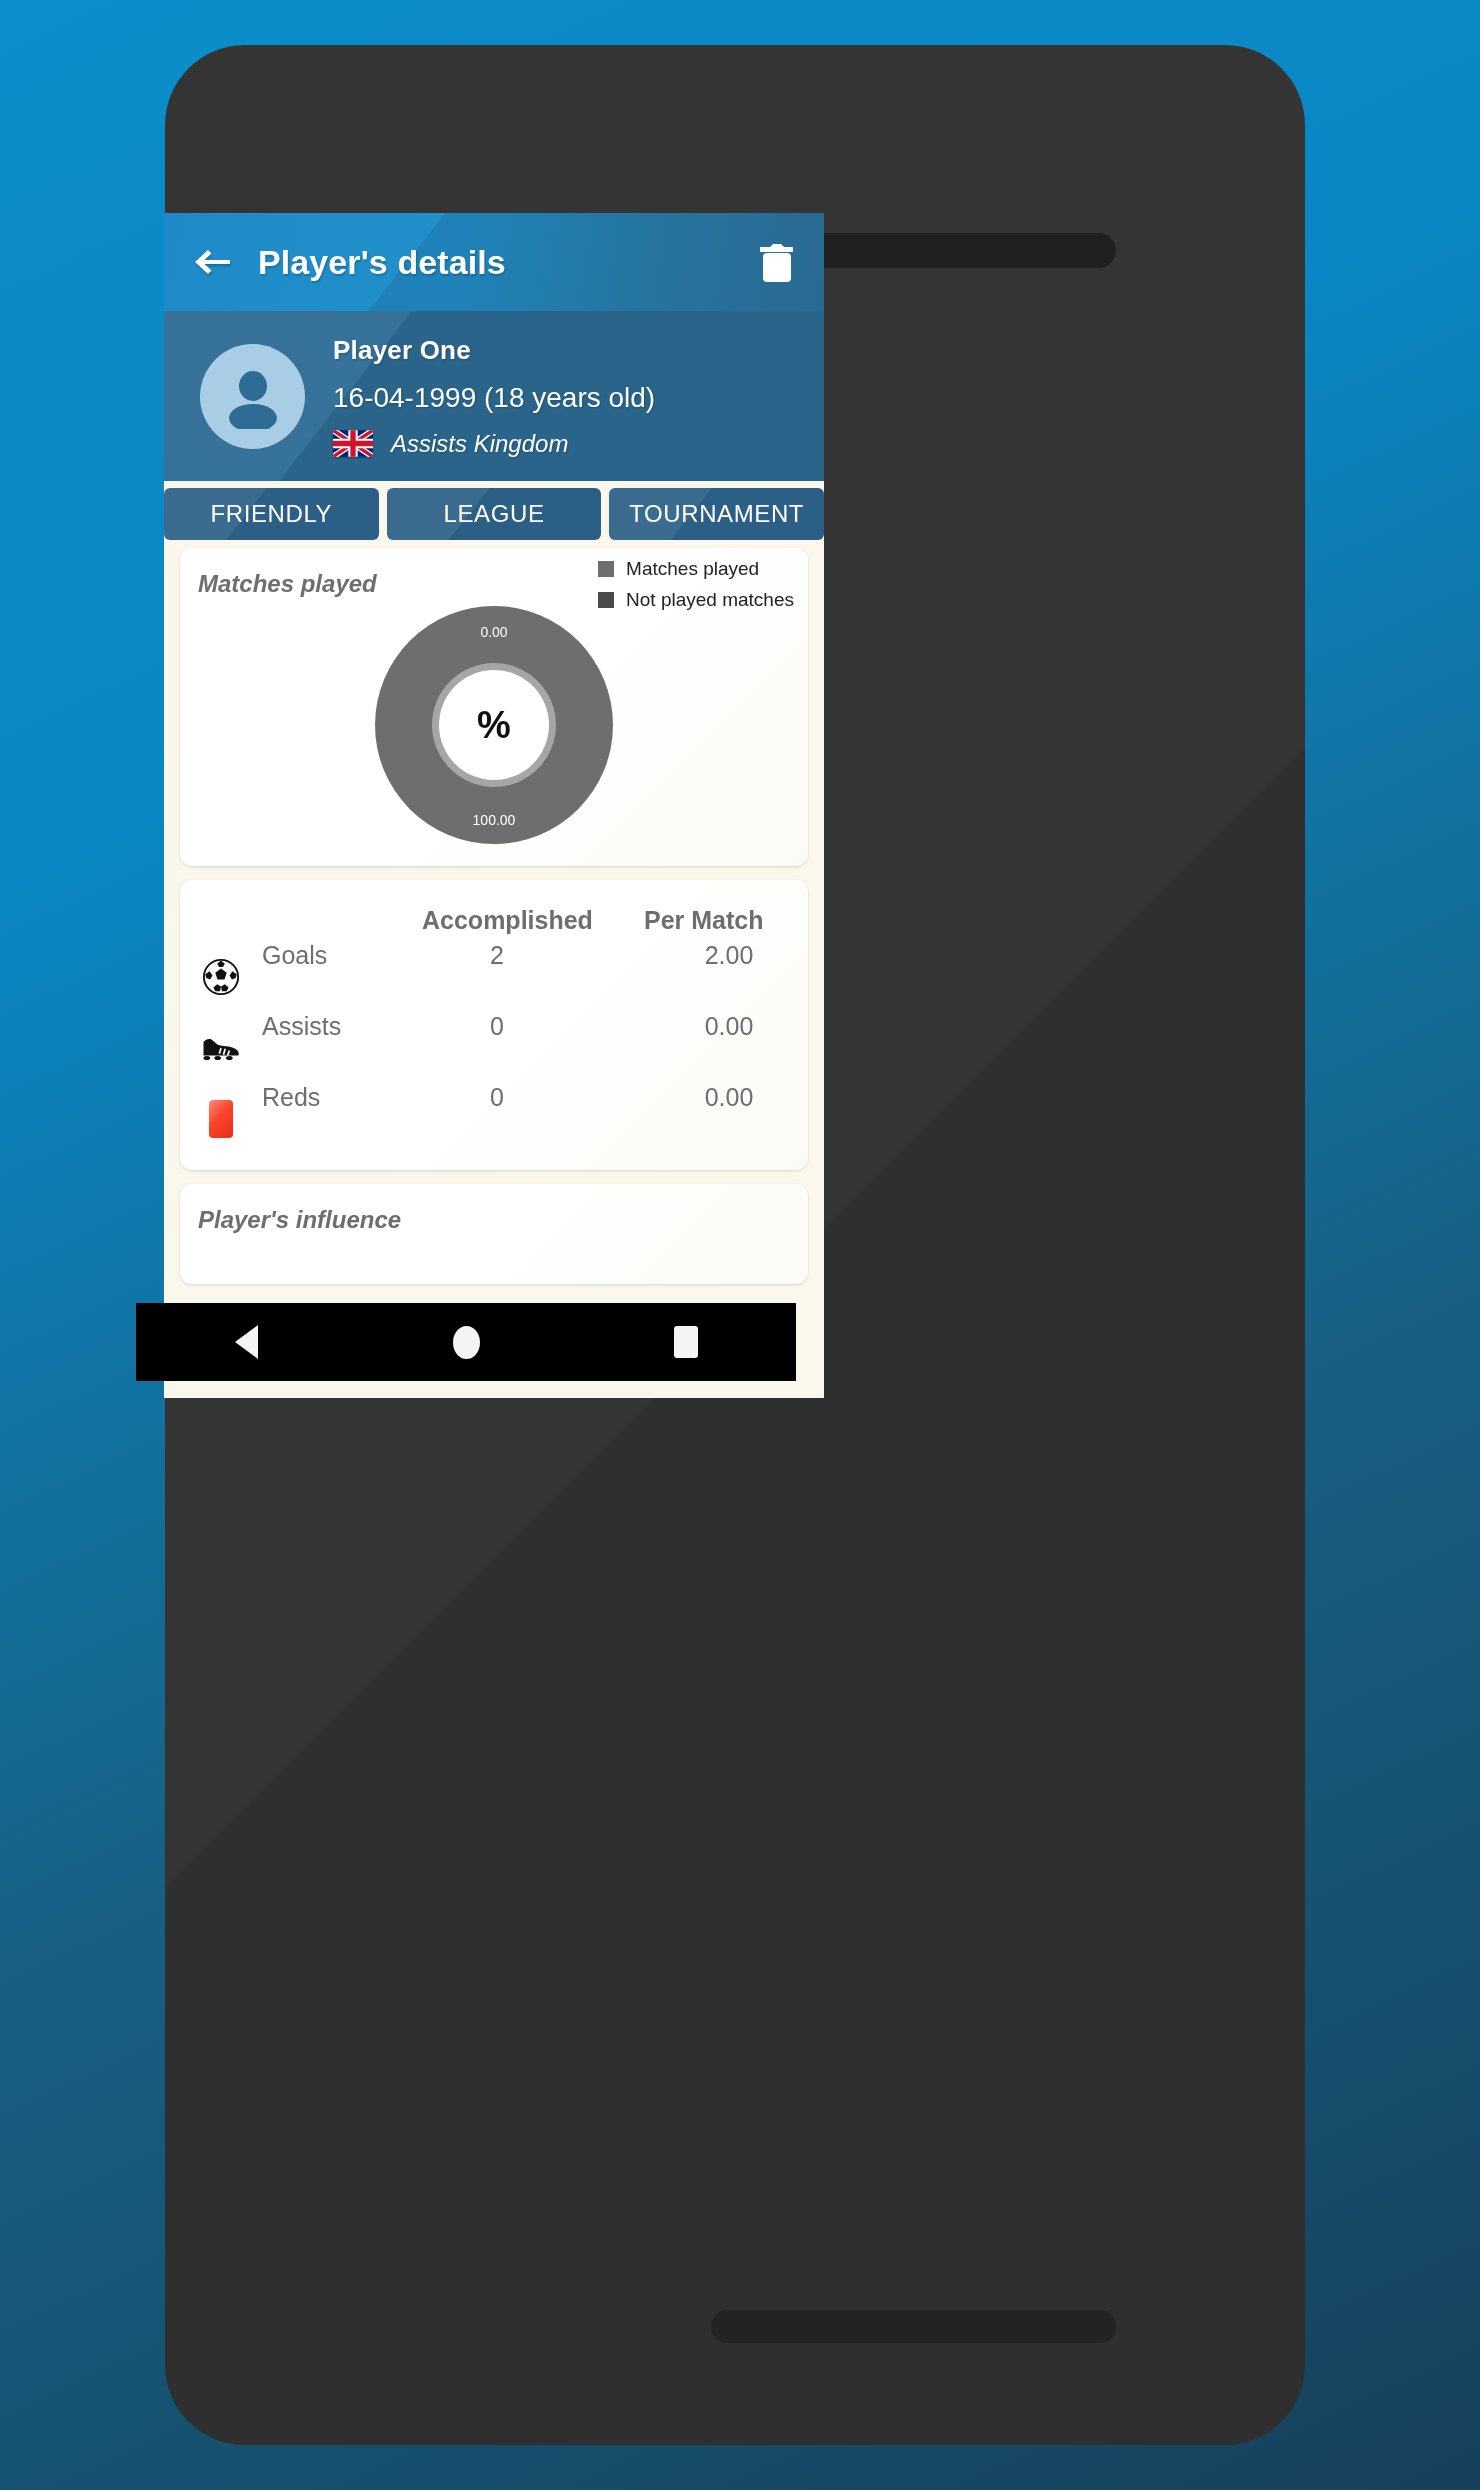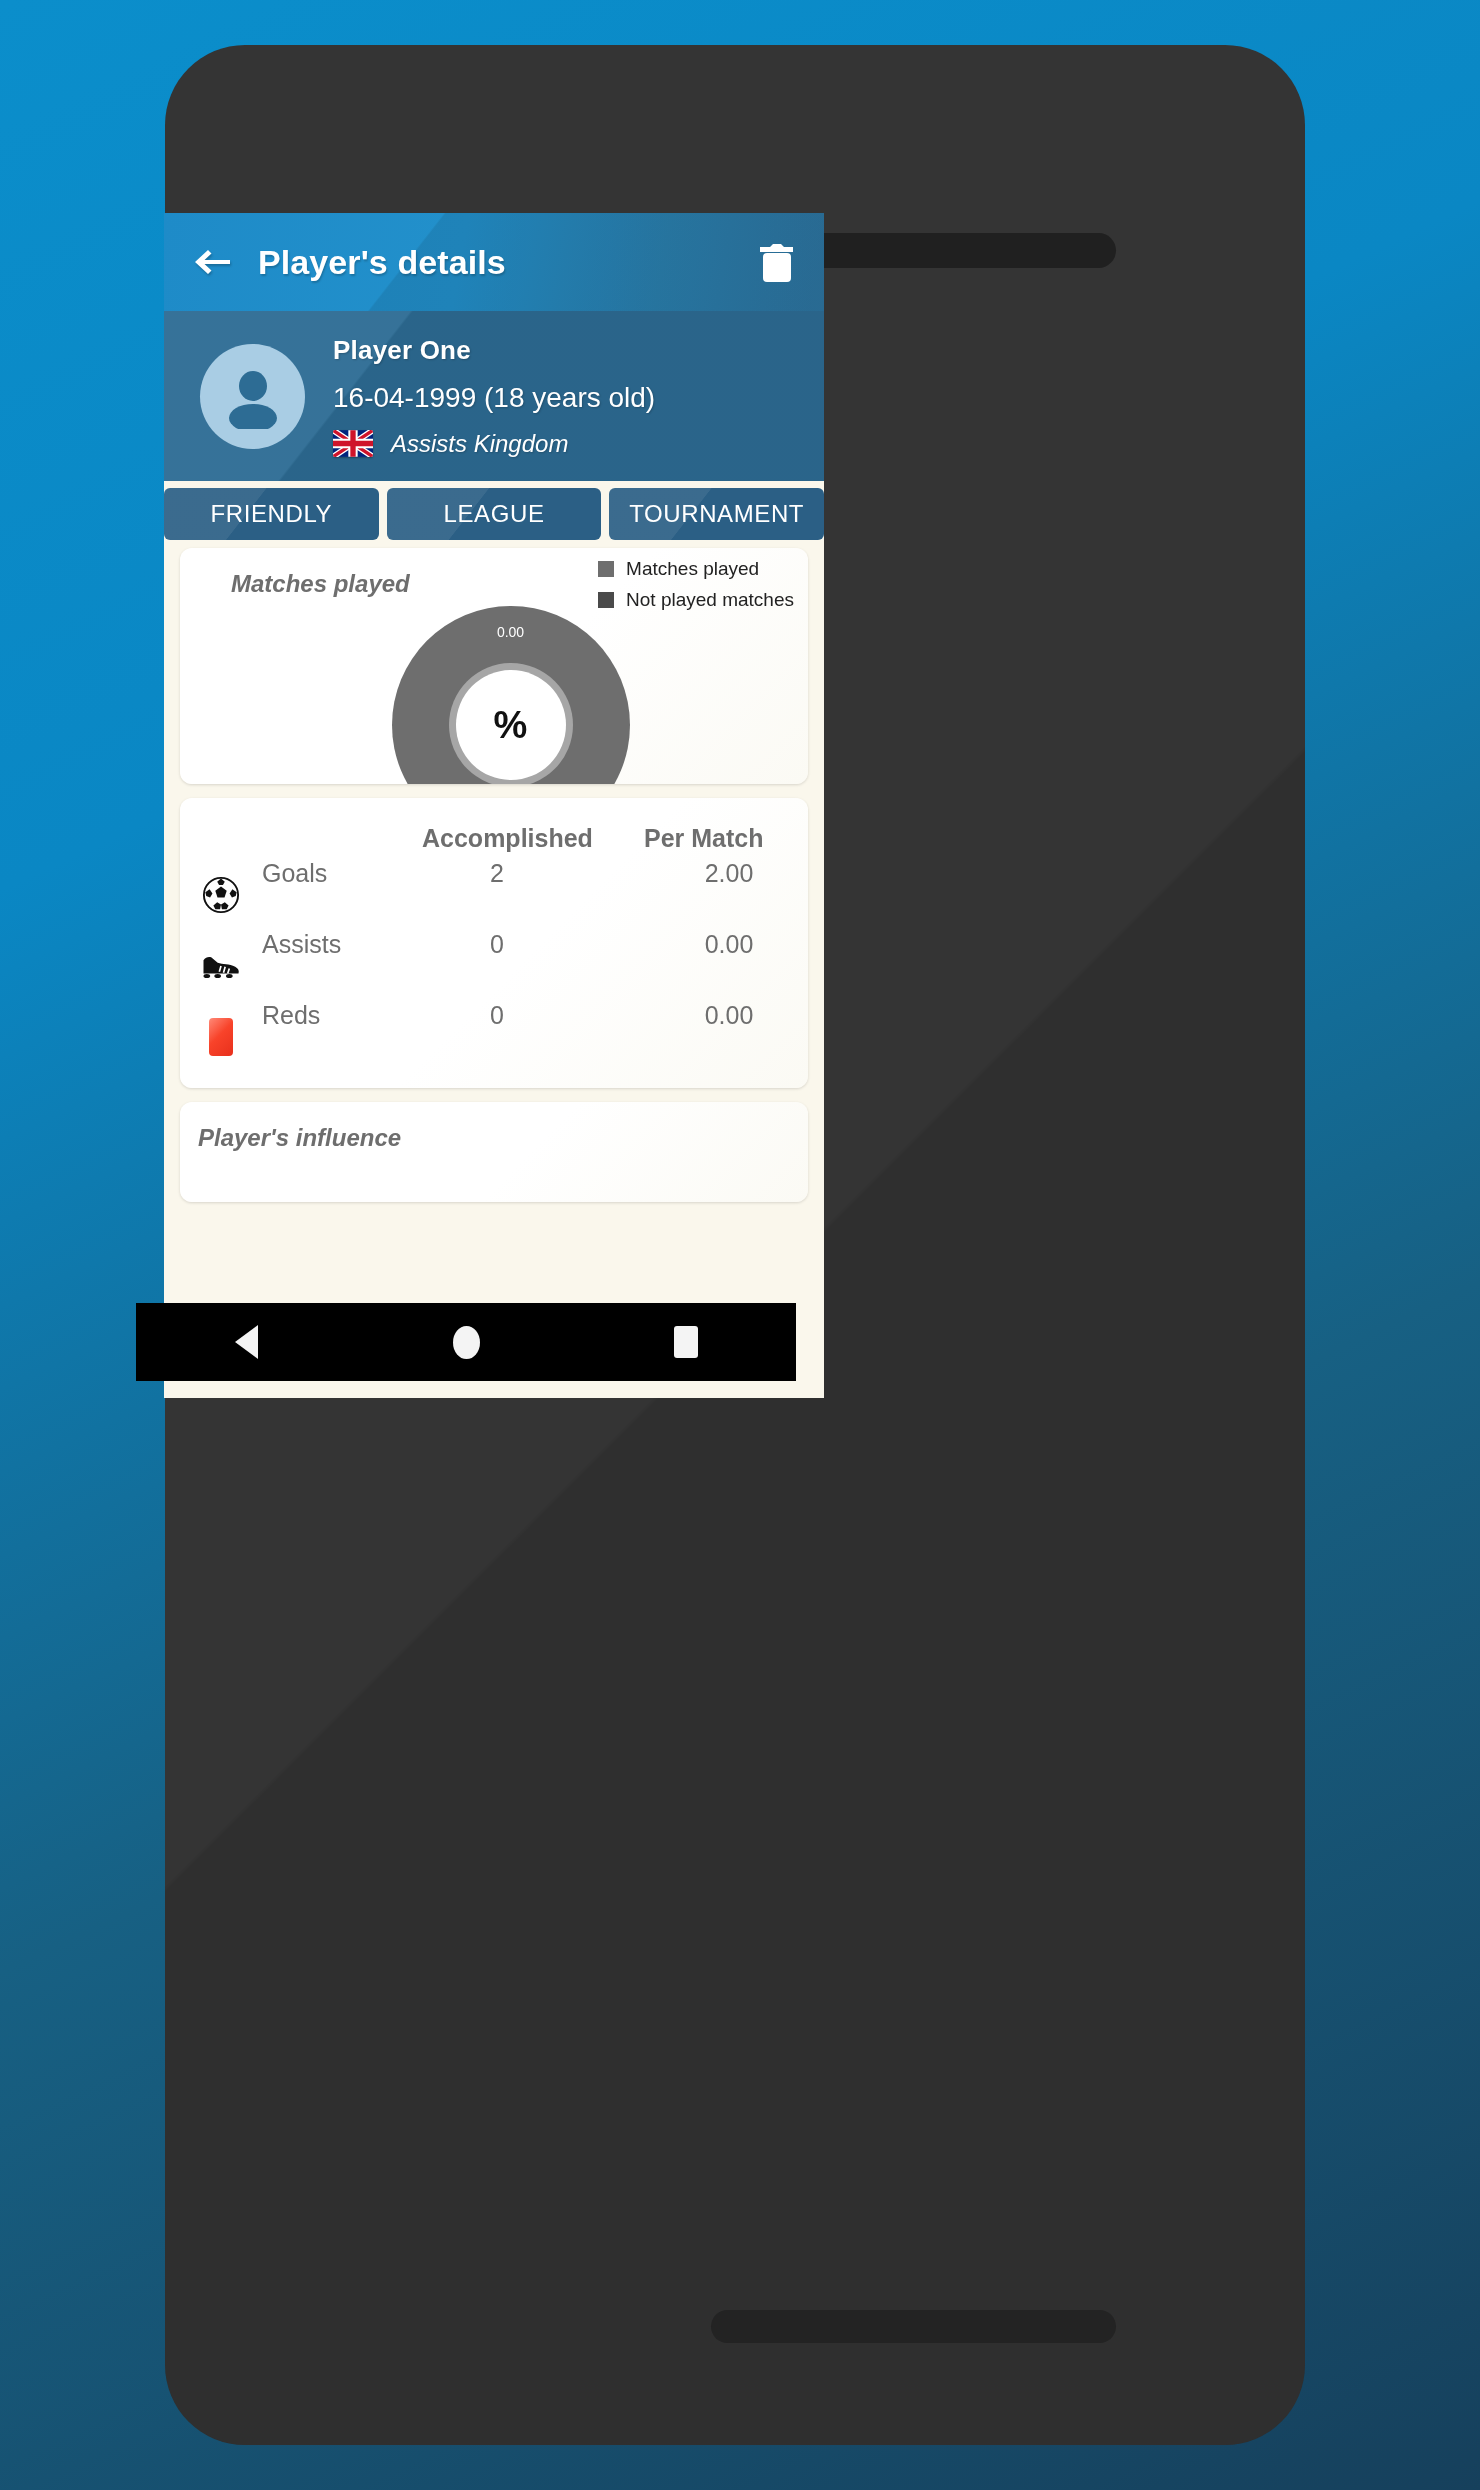--- a/index.html
+++ b/index.html
@@ -226,21 +226,21 @@
   }
   .card-title {
     font-size: 24px;
     font-style: italic;
     font-weight: bold;
     color: #6e6e6e;
     padding: 22px 0 0 18px;
   }
 
   
-  #chart-card { height: 236px; padding-left: 33px; }
+  #chart-card { height: 318px; }
   #chart-body {
     position: relative;
     height: 240px;
   }
   #donut-wrap {
     position: absolute;
     left: 50%;
     transform: translateX(-50%);
     top: 8px;
     width: 238px; height: 238px;

